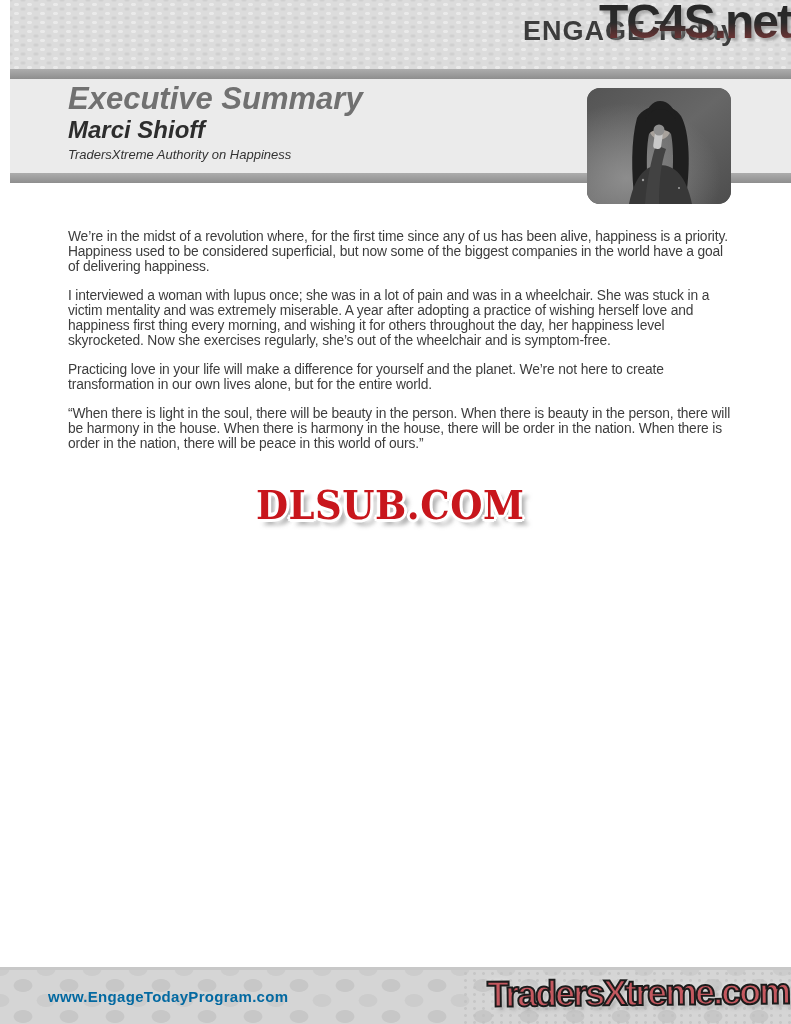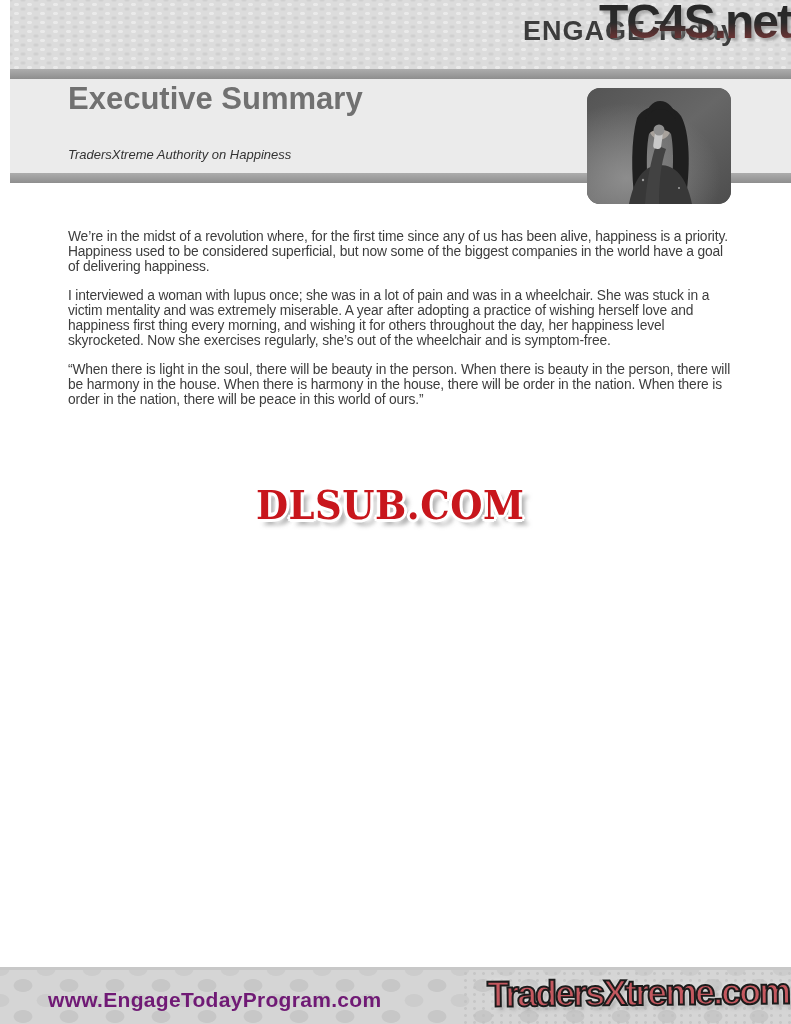--- a/index.html
+++ b/index.html
@@ -24,21 +24,21 @@
     filter:drop-shadow(3px 3px 1px rgba(130,130,130,.55));z-index:6;}
 
   
   .bar{position:absolute;left:10px;right:0;height:10px;
     background:linear-gradient(180deg,#adadad,var(--bar-gray,#8e8e8e));}
   .bar-top{top:69px;}
   .bar-bottom{top:173px;}
   .title-band{position:absolute;left:10px;right:0;top:79px;height:94px;
     background:var(--band-gray,#ebebeb);}
 
-  .exec-title{position:absolute;left:68px;top:81px;font-size:31px;
+  .exec-title{position:absolute;left:68px;top:81px;font-size:31px;font-style:italic;
     font-weight:bold;color:var(--title-gray,#717171);white-space:nowrap;}
   .author{position:absolute;left:68px;top:116px;font-size:24px;font-style:italic;
     font-weight:bold;color:#2d2d2d;white-space:nowrap;}
   .subtitle{position:absolute;left:68px;top:147px;font-size:13px;font-style:italic;
     color:#333;white-space:nowrap;}
 
   
   .photo{position:absolute;left:587px;top:88px;width:144px;height:116px;
     border-radius:13px;overflow:hidden;z-index:4;background:#5a5a5a;}
   .photo svg{display:block;}
@@ -62,42 +62,43 @@
   .footer-divider{position:absolute;left:0;right:0;top:967px;height:3px;background:#c8c8c8;}
   .footer-band{position:absolute;left:0;right:0;top:970px;height:54px;
     background-color:var(--footer-gray,#d5d5d5);
     background-image:
       radial-gradient(ellipse 16px 11px at 50% 50%, #c7c7c7 55%, rgba(199,199,199,0) 62%),
       radial-gradient(ellipse 16px 11px at 50% 50%, #cccccc 55%, rgba(204,204,204,0) 62%);
     background-size:46px 31px,46px 31px;background-position:0 0,23px 15px;}
   .footer-fine{position:absolute;right:0;top:0;width:330px;height:100%;opacity:.7;
     background-image:radial-gradient(circle 2.2px at 50% 50%, #c0c0c0 60%, rgba(192,192,192,0) 70%);
     background-size:9px 7px;}
-  .footer-site{position:absolute;left:48px;top:988px;font-size:21px;font-weight:bold;
-    letter-spacing:0.3px;color:#701a75;z-index:2;white-space:nowrap;}
+  .footer-site{position:absolute;left:48px;top:988px;font-size:15px;font-weight:bold;
+    letter-spacing:0.3px;color:#0369a1;z-index:2;white-space:nowrap;}
 
   .tx{position:absolute;right:2px;top:972px;z-index:6;font-weight:bold;font-size:36px;
     letter-spacing:-2px;color:var(--footer-watermark-red,#c4585f);white-space:nowrap;
     -webkit-text-stroke:2px #1b1b1b;transform:rotate(-0.6deg);
     text-shadow:0 0 3px #f2f2f2,0 0 6px #e9e9e9,3px 3px 4px rgba(90,90,90,.5);}
 </style>
 </head>
 <body>
 
 <div class="page">
 
   <div class="top-band"></div>
   <div class="brand">ENGAGE Today</div>
   <div class="tc4s">TC4S.net</div>
 
   <div class="bar bar-top"></div>
   <div class="title-band"></div>
   <div class="bar bar-bottom"></div>
 
   <div class="exec-title">Executive Summary</div>
+  <div class="author">Marci Shioff</div>
   <div class="subtitle">TradersXtreme Authority on Happiness</div>
 
   <div class="photo">
     <svg width="144" height="116" viewBox="0 0 144 116" xmlns="http://www.w3.org/2000/svg">
       <defs>
         <linearGradient id="pg-bg" x1="0" y1="0" x2="1" y2="1">
           <stop offset="0" stop-color="#545454"></stop>
           <stop offset="0.5" stop-color="#676767"></stop>
           <stop offset="1" stop-color="#4d4d4d"></stop>
         </linearGradient>
@@ -116,20 +117,21 @@
       <rect x="67" y="44" width="8" height="17" rx="3.5" fill="#c9c9c9" transform="rotate(8 71 52)"></rect>
       <circle cx="72" cy="42" r="5.5" fill="#8f8f8f"></circle>
       <circle cx="56" cy="92" r="1.2" fill="#9f9f9f"></circle>
       <circle cx="92" cy="100" r="1.1" fill="#9a9a9a"></circle>
     </svg>
   </div>
 
   <div class="content">
     <p>We’re in the midst of a revolution where, for the first time since any of us has been alive, happiness is a priority. Happiness used to be considered superficial, but now some of the biggest companies in the world have a goal of delivering happiness.</p>
     <p>I interviewed a woman with lupus once; she was in a lot of pain and was in a wheelchair. She was stuck in a victim mentality and was extremely miserable. A year after adopting a practice of wishing herself love and happiness first thing every morning, and wishing it for others throughout the day, her happiness level skyrocketed. Now she exercises regularly, she’s out of the wheelchair and is symptom-free.</p>
+    <p>Practicing love in your life will make a difference for yourself and the planet. We’re not here to create transformation in our own lives alone, but for the entire world.</p>
     <p>“When there is light in the soul, there will be beauty in the person. When there is beauty in the person, there will be harmony in the house. When there is harmony in the house, there will be order in the nation. When there is order in the nation, there will be peace in this world of ours.”</p>
   </div>
 
   <div class="dlsub">DLSUB.COM</div>
 
   <div class="footer-divider"></div>
   <div class="footer-band">
     <div class="footer-fine"></div>
   </div>
   <div class="footer-site">www.EngageTodayProgram.com</div>

